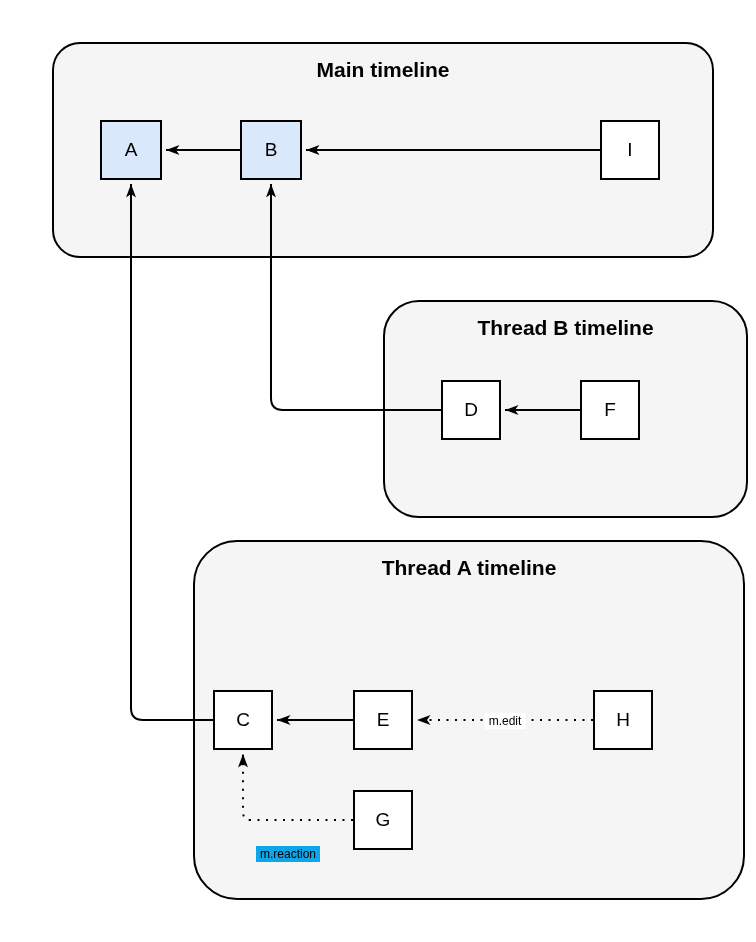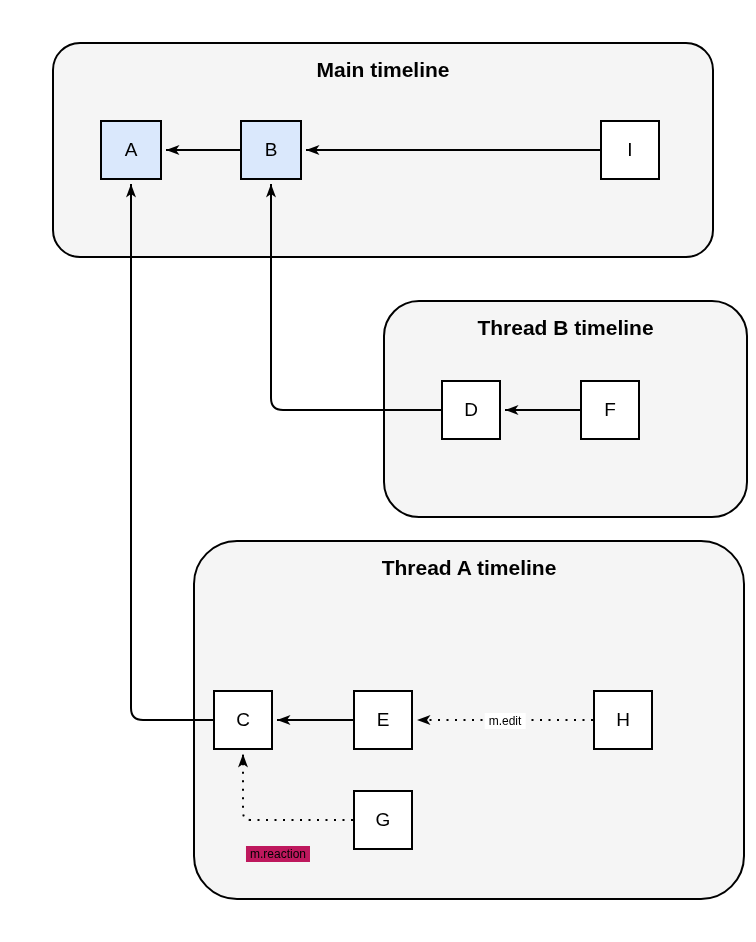--- a/index.html
+++ b/index.html
@@ -96,15 +96,15 @@
       <div class="node" style="left: 600px; top: 120px; width: 60px; height: 60px; background: rgb(255, 255, 255); border-color: rgb(0, 0, 0);">I</div>
       <div class="node" style="left: 441px; top: 380px; width: 60px; height: 60px; background: rgb(255, 255, 255); border-color: rgb(0, 0, 0);">D</div>
       <div class="node" style="left: 580px; top: 380px; width: 60px; height: 60px; background: rgb(255, 255, 255); border-color: rgb(0, 0, 0);">F</div>
       <div class="node" style="left: 213px; top: 690px; width: 60px; height: 60px; background: rgb(255, 255, 255); border-color: rgb(0, 0, 0);">C</div>
       <div class="node" style="left: 353px; top: 690px; width: 60px; height: 60px; background: rgb(255, 255, 255); border-color: rgb(0, 0, 0);">E</div>
       <div class="node" style="left: 593px; top: 690px; width: 60px; height: 60px; background: rgb(255, 255, 255); border-color: rgb(0, 0, 0);">H</div>
       <div class="node" style="left: 353px; top: 790px; width: 60px; height: 60px; background: rgb(255, 255, 255); border-color: rgb(0, 0, 0);">G</div>
     </div>
   <div id="edge-label-layer">
       <div class="edge-label" style="left: 505px; top: 721px; background: rgb(255, 255, 255);">m.edit</div>
-      <div class="edge-label" style="left: 278px; top: 854px; background: #be185d; text-align: right;">m.reaction</div>
+      <div class="edge-label" style="left: 288px; top: 854px; background: #0ea5e9; text-align: right;">m.reaction</div>
     </div>
 </div>
 
 </body></html>

